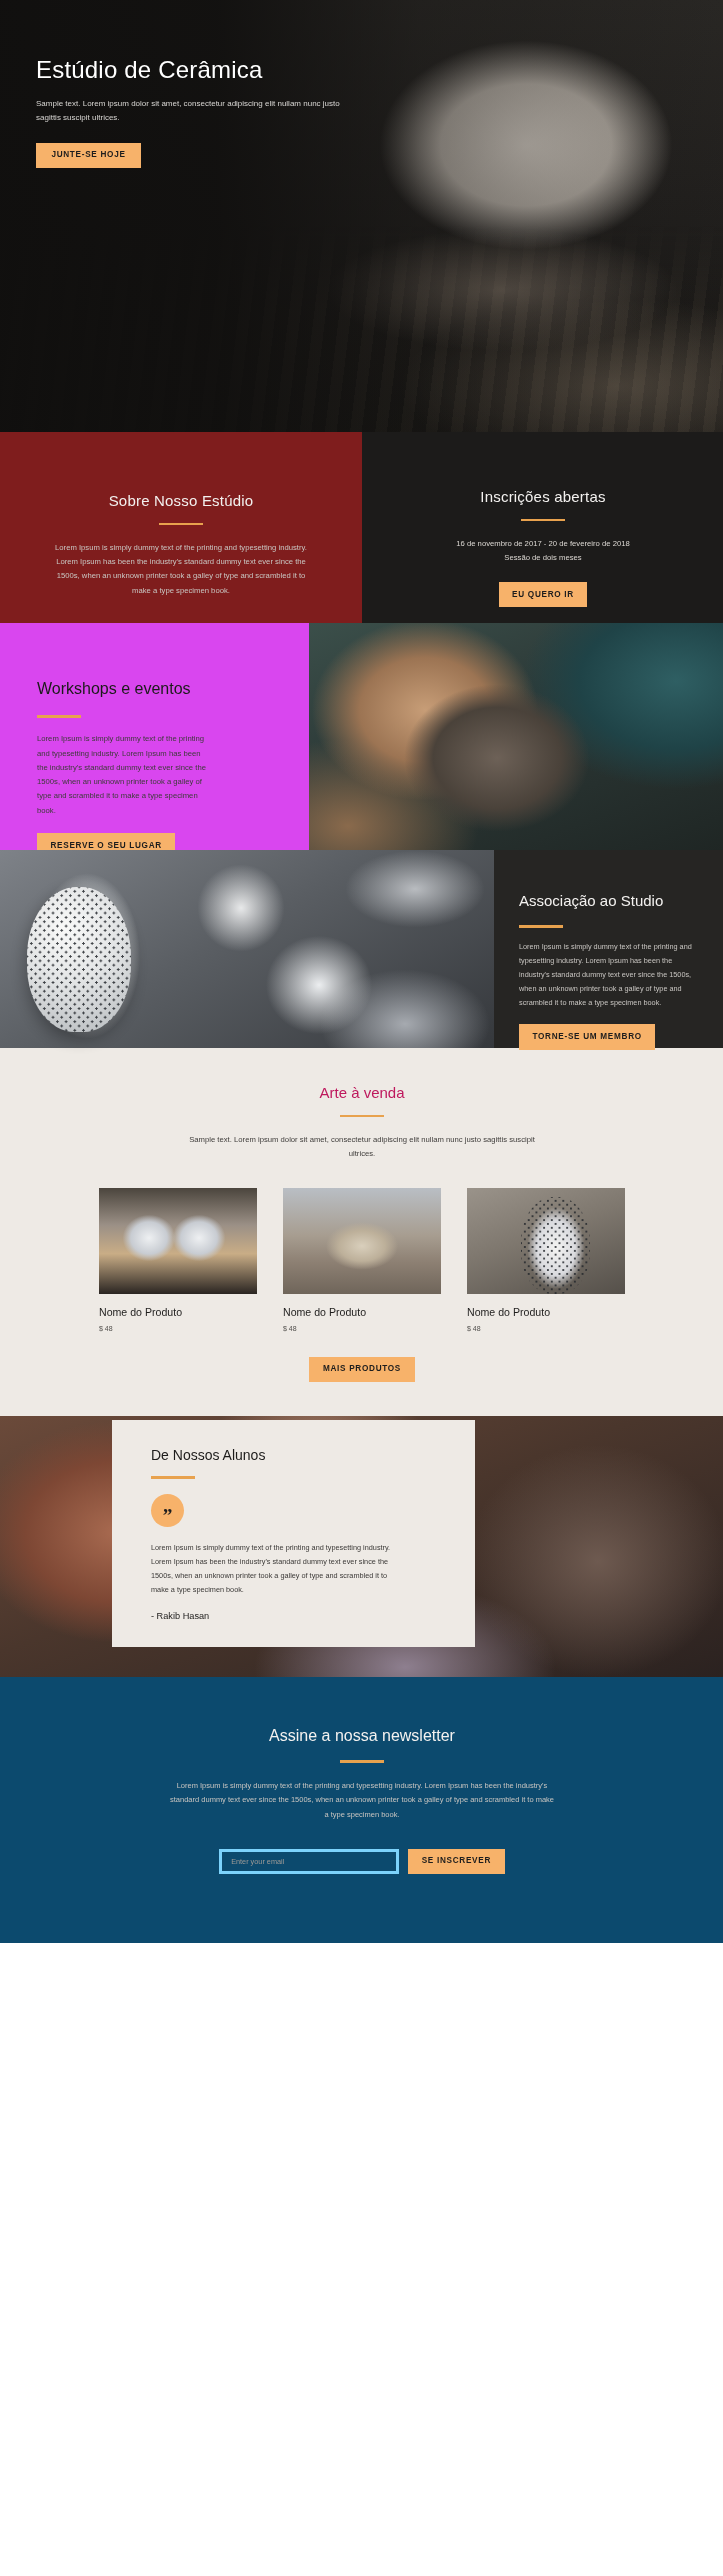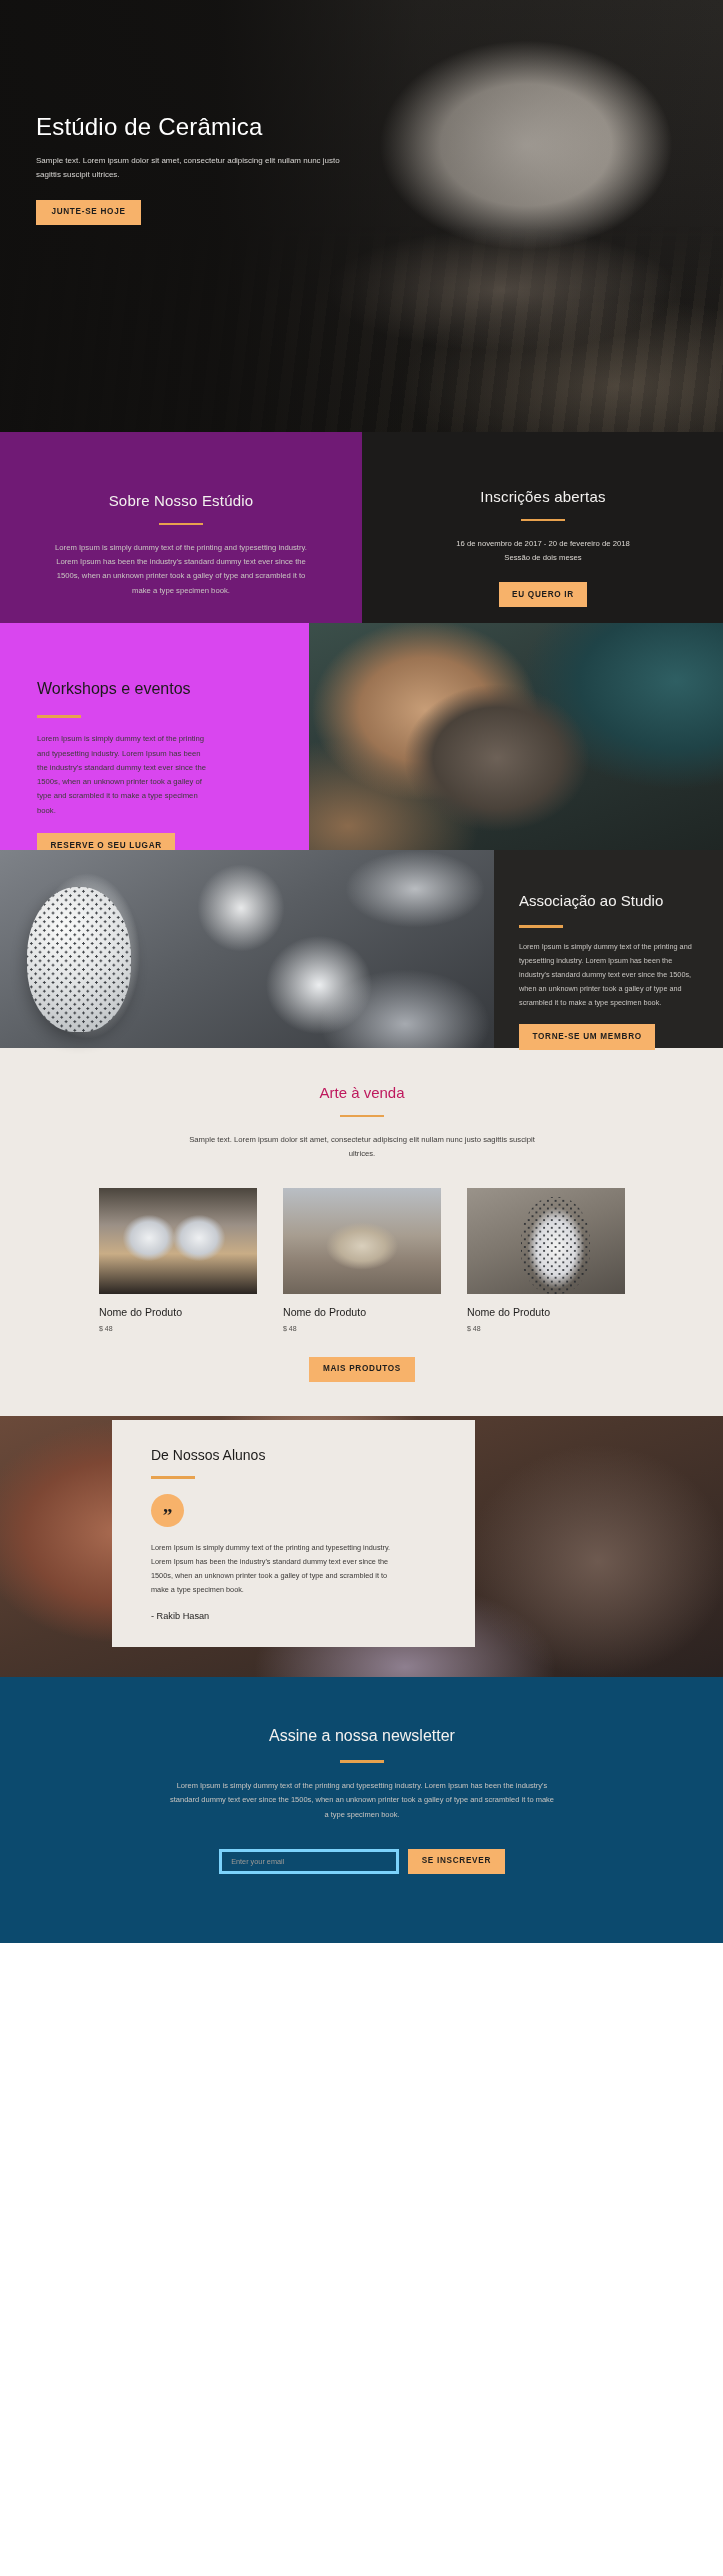--- a/index.html
+++ b/index.html
@@ -51,21 +51,21 @@
     opacity:.55;
     mask-image: linear-gradient(180deg, rgba(0,0,0,0) 52%, rgba(0,0,0,1) 72%);
     -webkit-mask-image: linear-gradient(180deg, rgba(0,0,0,0) 52%, rgba(0,0,0,1) 72%);
   }
   .hero-vignette {
     position:absolute; inset:0;
     background: linear-gradient(90deg, rgba(16,15,14,.97) 0%, rgba(16,15,14,.90) 30%, rgba(16,15,14,.35) 58%, rgba(16,15,14,.08) 100%);
   }
   .hero-inner {
     position: relative;
-    padding: 113px 0 0 36px;
+    padding: 56px 0 0 36px;
     width: 415px;
   }
   .hero h1 {
     color: #ffffff;
     font-size: 24px;
     font-weight: 400;
     letter-spacing: 0.2px;
     line-height: 1.2;
   }
   .hero p {
@@ -78,21 +78,21 @@
   .hero .btn { margin-top: 17.4px; padding: 8.7px 15.4px; }
 
   
   .split {
     display: flex;
     height: 191px;
     background: #1e1d1c;
   }
   .split-left {
     width: 362px;
-    background: #701a75;
+    background: #7f1d1d;
     padding: 60px 50px 0 50px;
     text-align: center;
   }
   .split-right {
     width: 362px;
     background: #1c1b1a;
     padding: 56px 39px 0 39px;
     text-align: center;
   }
   .split h2 {

